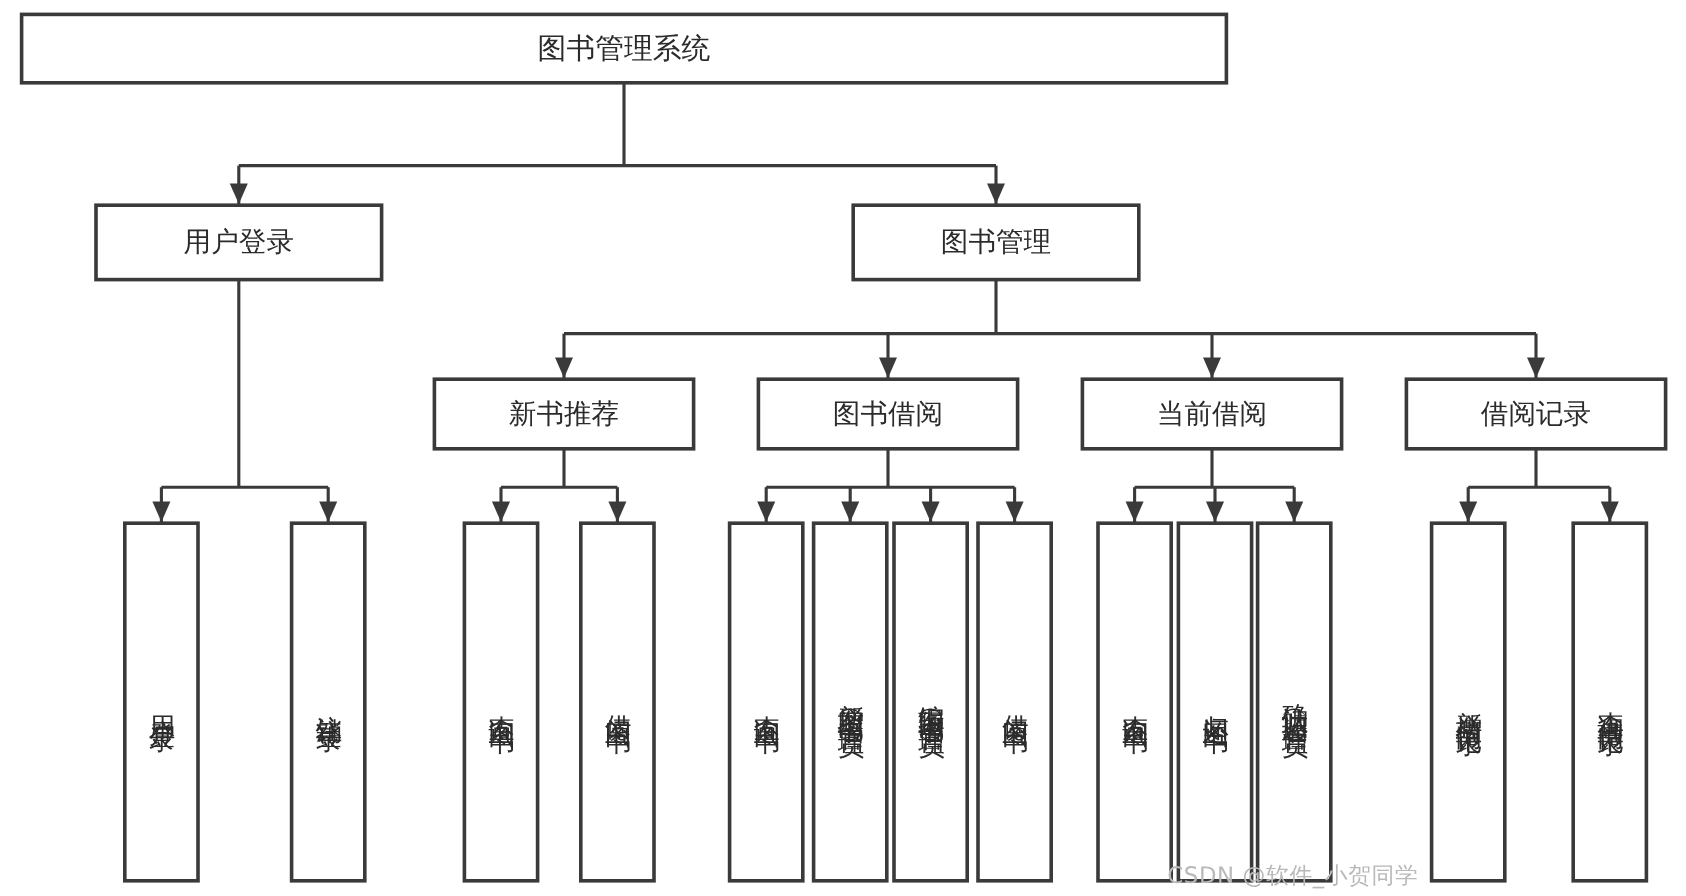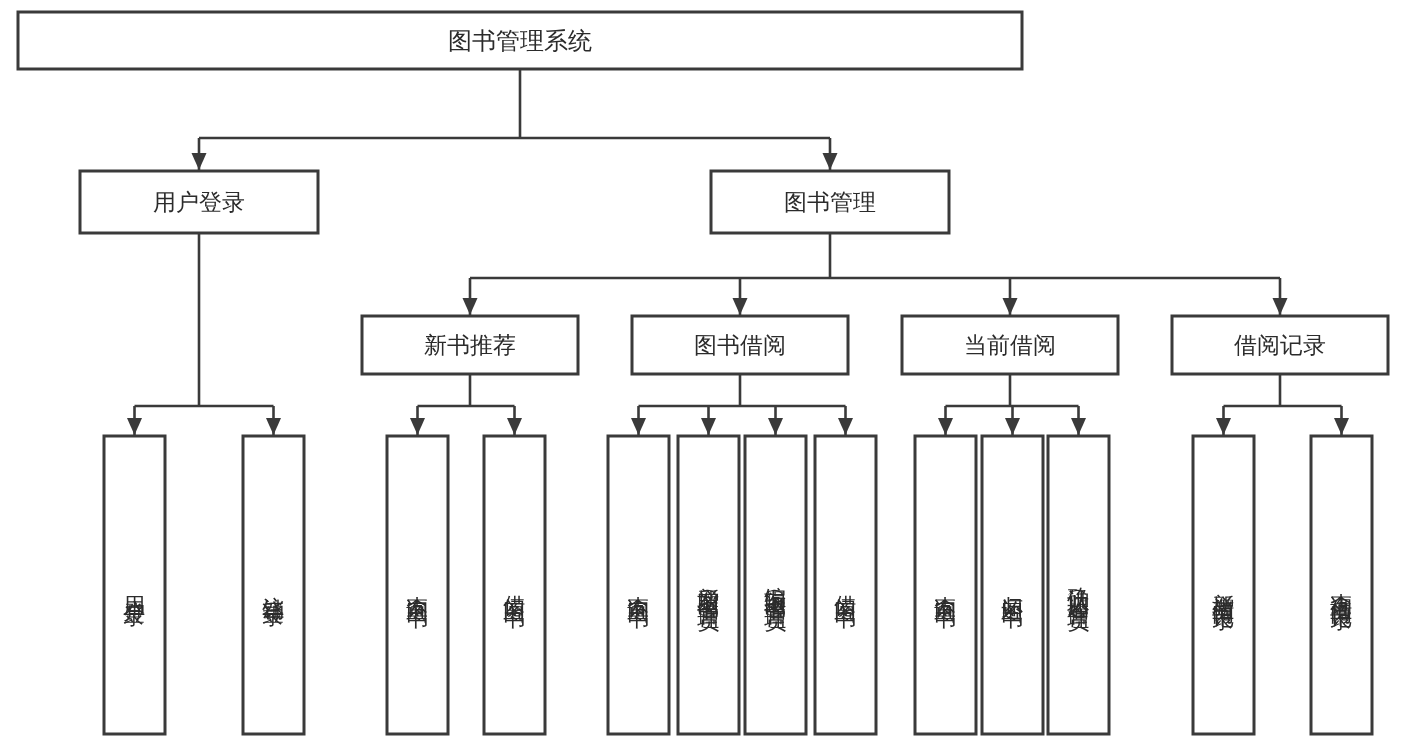--- a/index.html
+++ b/index.html
@@ -180,14 +180,15 @@
       <div class="leaf-label-wrap" style="left: 678px; top: 436px; width: 61px; height: 298px;">新增图书（管理员）</div>
       <div class="leaf-label-wrap" style="left: 745px; top: 436px; width: 61px; height: 298px;">编辑图书（管理员）</div>
       <div class="leaf-label-wrap" style="left: 815px; top: 436px; width: 61px; height: 298px;">借阅图书</div>
       <div class="leaf-label-wrap" style="left: 915px; top: 436px; width: 61px; height: 298px;">查询图书</div>
       <div class="leaf-label-wrap" style="left: 982px; top: 436px; width: 61px; height: 298px;">归还图书</div>
       <div class="leaf-label-wrap" style="left: 1048px; top: 436px; width: 61px; height: 298px;">确认归还（管理员）</div>
       <div class="leaf-label-wrap" style="left: 1193px; top: 436px; width: 61px; height: 298px;">新增借阅记录</div>
       <div class="leaf-label-wrap" style="left: 1311px; top: 436px; width: 61px; height: 298px;">查询借阅记录</div>
     </div>
 
+  <div class="watermark">CSDN @软件_小贺同学</div>
 
 </div>
 
 </body></html>

